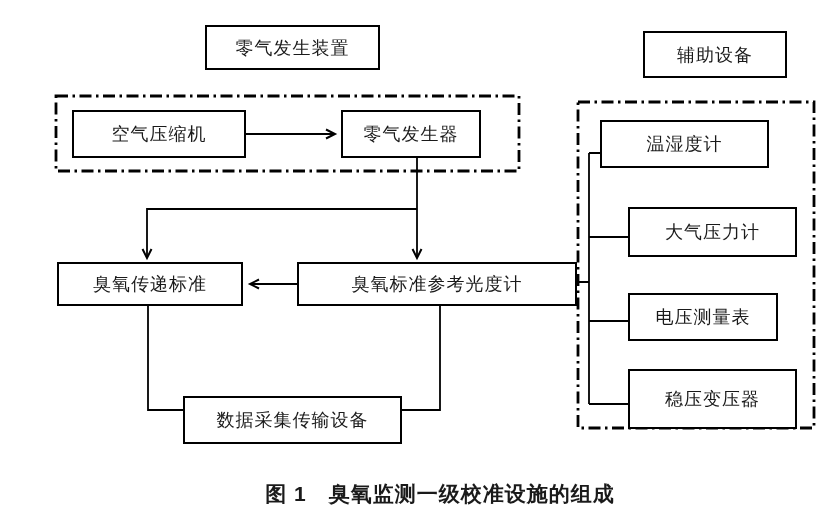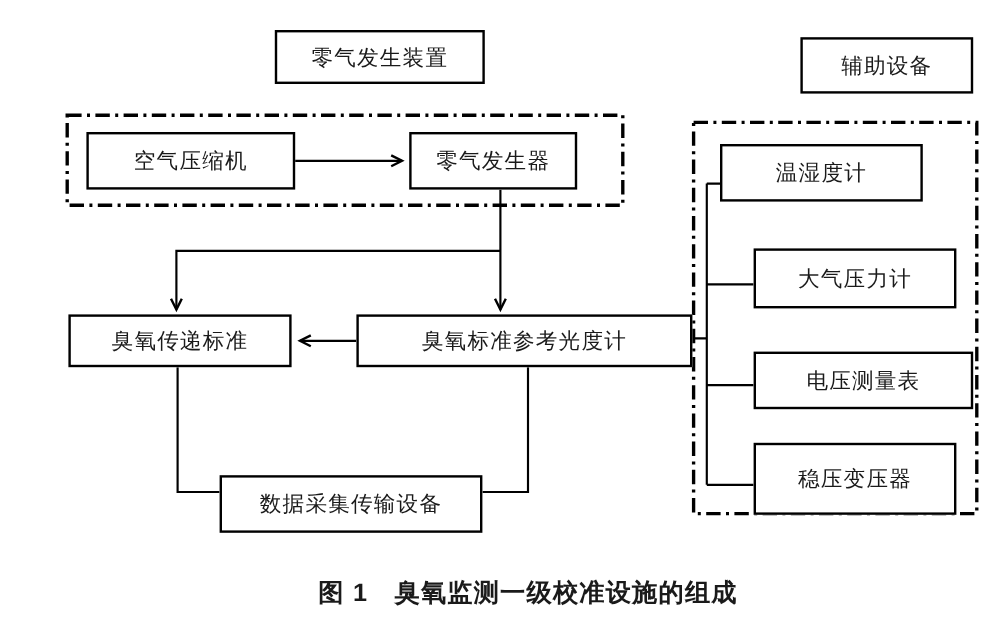--- a/index.html
+++ b/index.html
@@ -21,21 +21,21 @@
     position:absolute;
     display:flex;align-items:center;justify-content:center;
     border:2px solid var(--line);
     background:var(--bg);
     color:var(--text);
     font-size:18px;
     letter-spacing:1px;
     white-space:nowrap;
     z-index:2;
   }
-  .header{border-width:2.5px;margin-left:24px;}
+  .header{border-width:2.5px;}
   .caption{
     position:absolute;
     left:240px;top:480px;width:400px;
     text-align:center;
     font-family:"Liberation Sans","DejaVu Sans",sans-serif;
     font-weight:bold;
     font-size:21px;
     color:var(--text);
     letter-spacing:1px;
     white-space:nowrap;
@@ -83,18 +83,18 @@
 
   <div class="box" style="left:72px;top:110px;width:174px;height:48px">空气压缩机</div>
   <div class="box" style="left:341px;top:110px;width:140px;height:48px">零气发生器</div>
 
   <div class="box" style="left:57px;top:262px;width:186px;height:44px">臭氧传递标准</div>
   <div class="box" style="left:297px;top:262px;width:280px;height:44px">臭氧标准参考光度计</div>
   <div class="box" style="left:183px;top:396px;width:219px;height:48px">数据采集传输设备</div>
 
   <div class="box" style="left:600px;top:120px;width:169px;height:48px">温湿度计</div>
   <div class="box" style="left:628px;top:207px;width:169px;height:50px">大气压力计</div>
-  <div class="box" style="left:628px;top:293px;width:183px;height:48px">电压测量表</div>
+  <div class="box" style="left:628px;top:293px;width:150px;height:48px">电压测量表</div>
   <div class="box" style="left:628px;top:369px;width:169px;height:60px">稳压变压器</div>
 
   <div class="caption">图 1　臭氧监测一级校准设施的组成</div>
 
 </div>
 
 </body></html>

